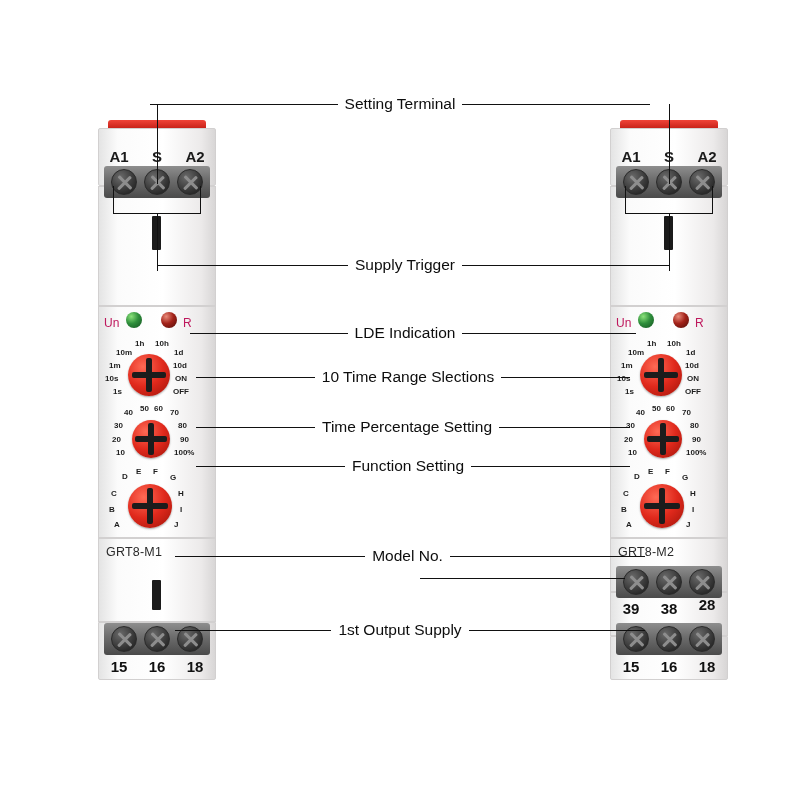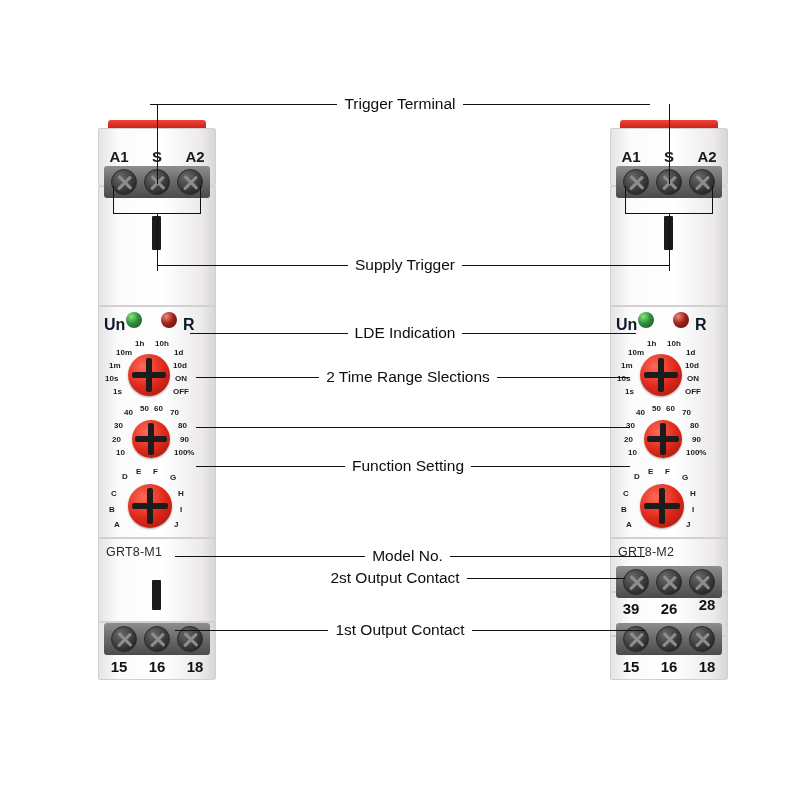--- a/index.html
+++ b/index.html
@@ -63,21 +63,21 @@
   
   .slot{
     position:absolute;left:54px;width:9px;height:34px;
     background:#1b1b1b;border-radius:1px;
   }
 
   
   .led{position:absolute;width:16px;height:16px;border-radius:50%;}
   .led-green{background:radial-gradient(circle at 33% 28%,#8ae27a 0%,#2f8f3c 45%,#11501f 100%);}
   .led-red{background:radial-gradient(circle at 33% 28%,#e98b7a 0%,#a32219 45%,#4d0b06 100%);}
-  .led-txt{position:absolute;font-size:16px;font-weight:700;color:#0f172a;}
+  .led-txt{position:absolute;font-size:12px;font-weight:400;color:#be185d;}
 
   
   .dial-wrap{position:absolute;}
   .knob{
     position:absolute;border-radius:50%;
     background:radial-gradient(circle at 36% 30%,#ff6a55 0%,#e0291c 50%,#9e1309 100%);
     box-shadow:0 1px 2px rgba(0,0,0,.35);
   }
   .knob .cross-v,.knob .cross-h{position:absolute;background:#1c1c1c;border-radius:2px;}
   .dlabel{position:absolute;font-size:8px;font-weight:700;color:#1d1d1d;white-space:nowrap;}
@@ -269,21 +269,21 @@
     </div>
 
     <div class="model-no" style="left:8px;top:425px;">GRT8-M2</div>
 
     <div class="term-strip" style="top:446px;">
       <div class="screw cross" style="left:7px;top:3px;"></div>
       <div class="screw cross" style="left:40px;top:3px;"></div>
       <div class="screw cross" style="left:73px;top:3px;"></div>
     </div>
     <div class="term-num" style="left:6px;top:480px;">39</div>
-    <div class="term-num" style="left:44px;top:480px;">26</div>
+    <div class="term-num" style="left:44px;top:480px;">38</div>
     <div class="term-num" style="left:82px;top:476px;">28</div>
 
     <div class="term-strip" style="top:503px;">
       <div class="screw cross" style="left:7px;top:3px;"></div>
       <div class="screw cross" style="left:40px;top:3px;"></div>
       <div class="screw cross" style="left:73px;top:3px;"></div>
     </div>
     <div class="term-num" style="left:6px;top:538px;">15</div>
     <div class="term-num" style="left:44px;top:538px;">16</div>
     <div class="term-num" style="left:82px;top:538px;">18</div>
@@ -313,45 +313,45 @@
 
   <div class="lead" style="left:196px;top:466px;width:434px;"></div>
 
   <div class="lead" style="left:175px;top:556px;width:470px;"></div>
 
   <div class="lead" style="left:420px;top:578px;width:205px;"></div>
 
   <div class="lead" style="left:175px;top:630px;width:470px;"></div>
 
   <div class="callout" style="left:300px;top:95px;width:200px;">
-    <span class="ctext">Trigger Terminal</span>
+    <span class="ctext">Setting Terminal</span>
   </div>
 
   <div class="callout" style="left:305px;top:256px;width:200px;">
     <span class="ctext">Supply Trigger</span>
   </div>
 
   <div class="callout" style="left:310px;top:324px;width:190px;">
     <span class="ctext">LDE Indication</span>
   </div>
 
   <div class="callout" style="left:283px;top:368px;width:250px;">
-    <span class="ctext">2 Time Range Slections</span>
-  </div>
-
+    <span class="ctext">10 Time Range Slections</span>
+  </div>
+
+  <div class="callout" style="left:278px;top:418px;width:258px;">
+    <span class="ctext">Time Percentage Setting</span>
+  </div>
 
   <div class="callout" style="left:320px;top:547px;width:175px;">
     <span class="ctext">Model No.</span>
   </div>
 
   <div class="callout" style="left:308px;top:457px;width:200px;">
     <span class="ctext">Function Setting</span>
   </div>
 
-  <div class="callout" style="left:300px;top:569px;width:190px;">
-    <span class="ctext">2st Output Contact</span>
-  </div>
 
   <div class="callout" style="left:305px;top:621px;width:190px;">
-    <span class="ctext">1st Output Contact</span>
+    <span class="ctext">1st Output Supply</span>
   </div>
 
 </div>
 
 </body></html>

